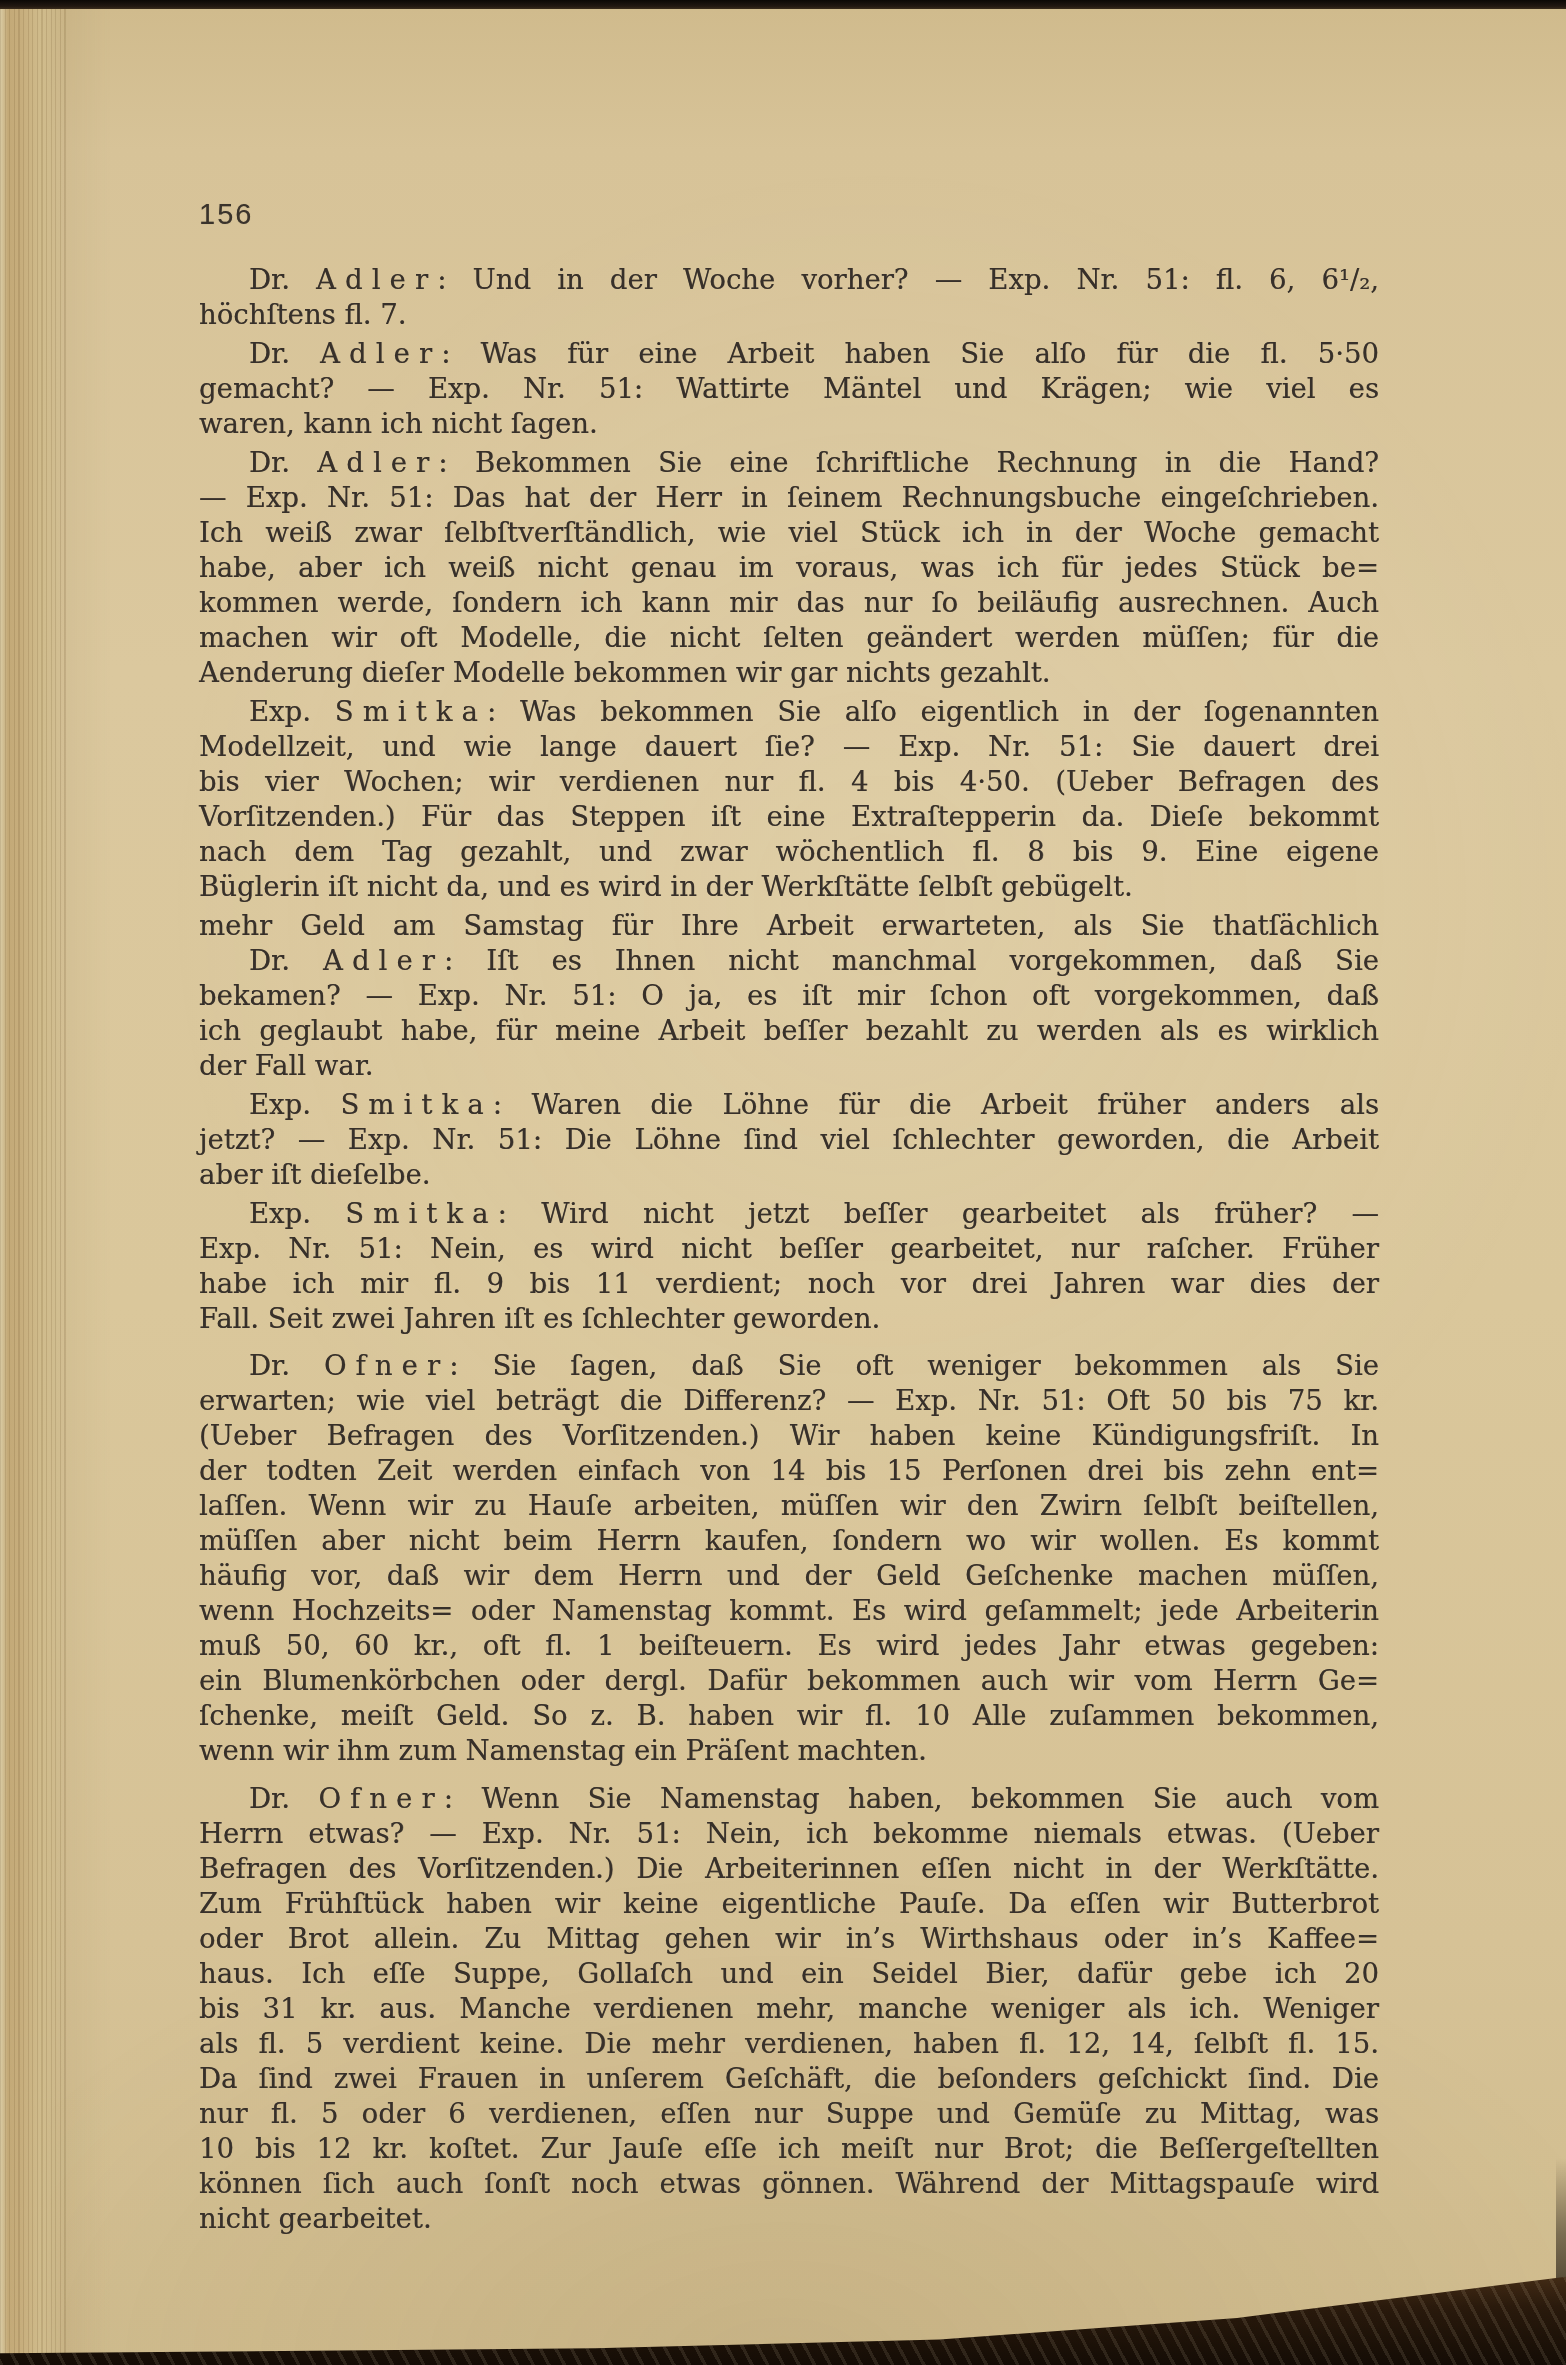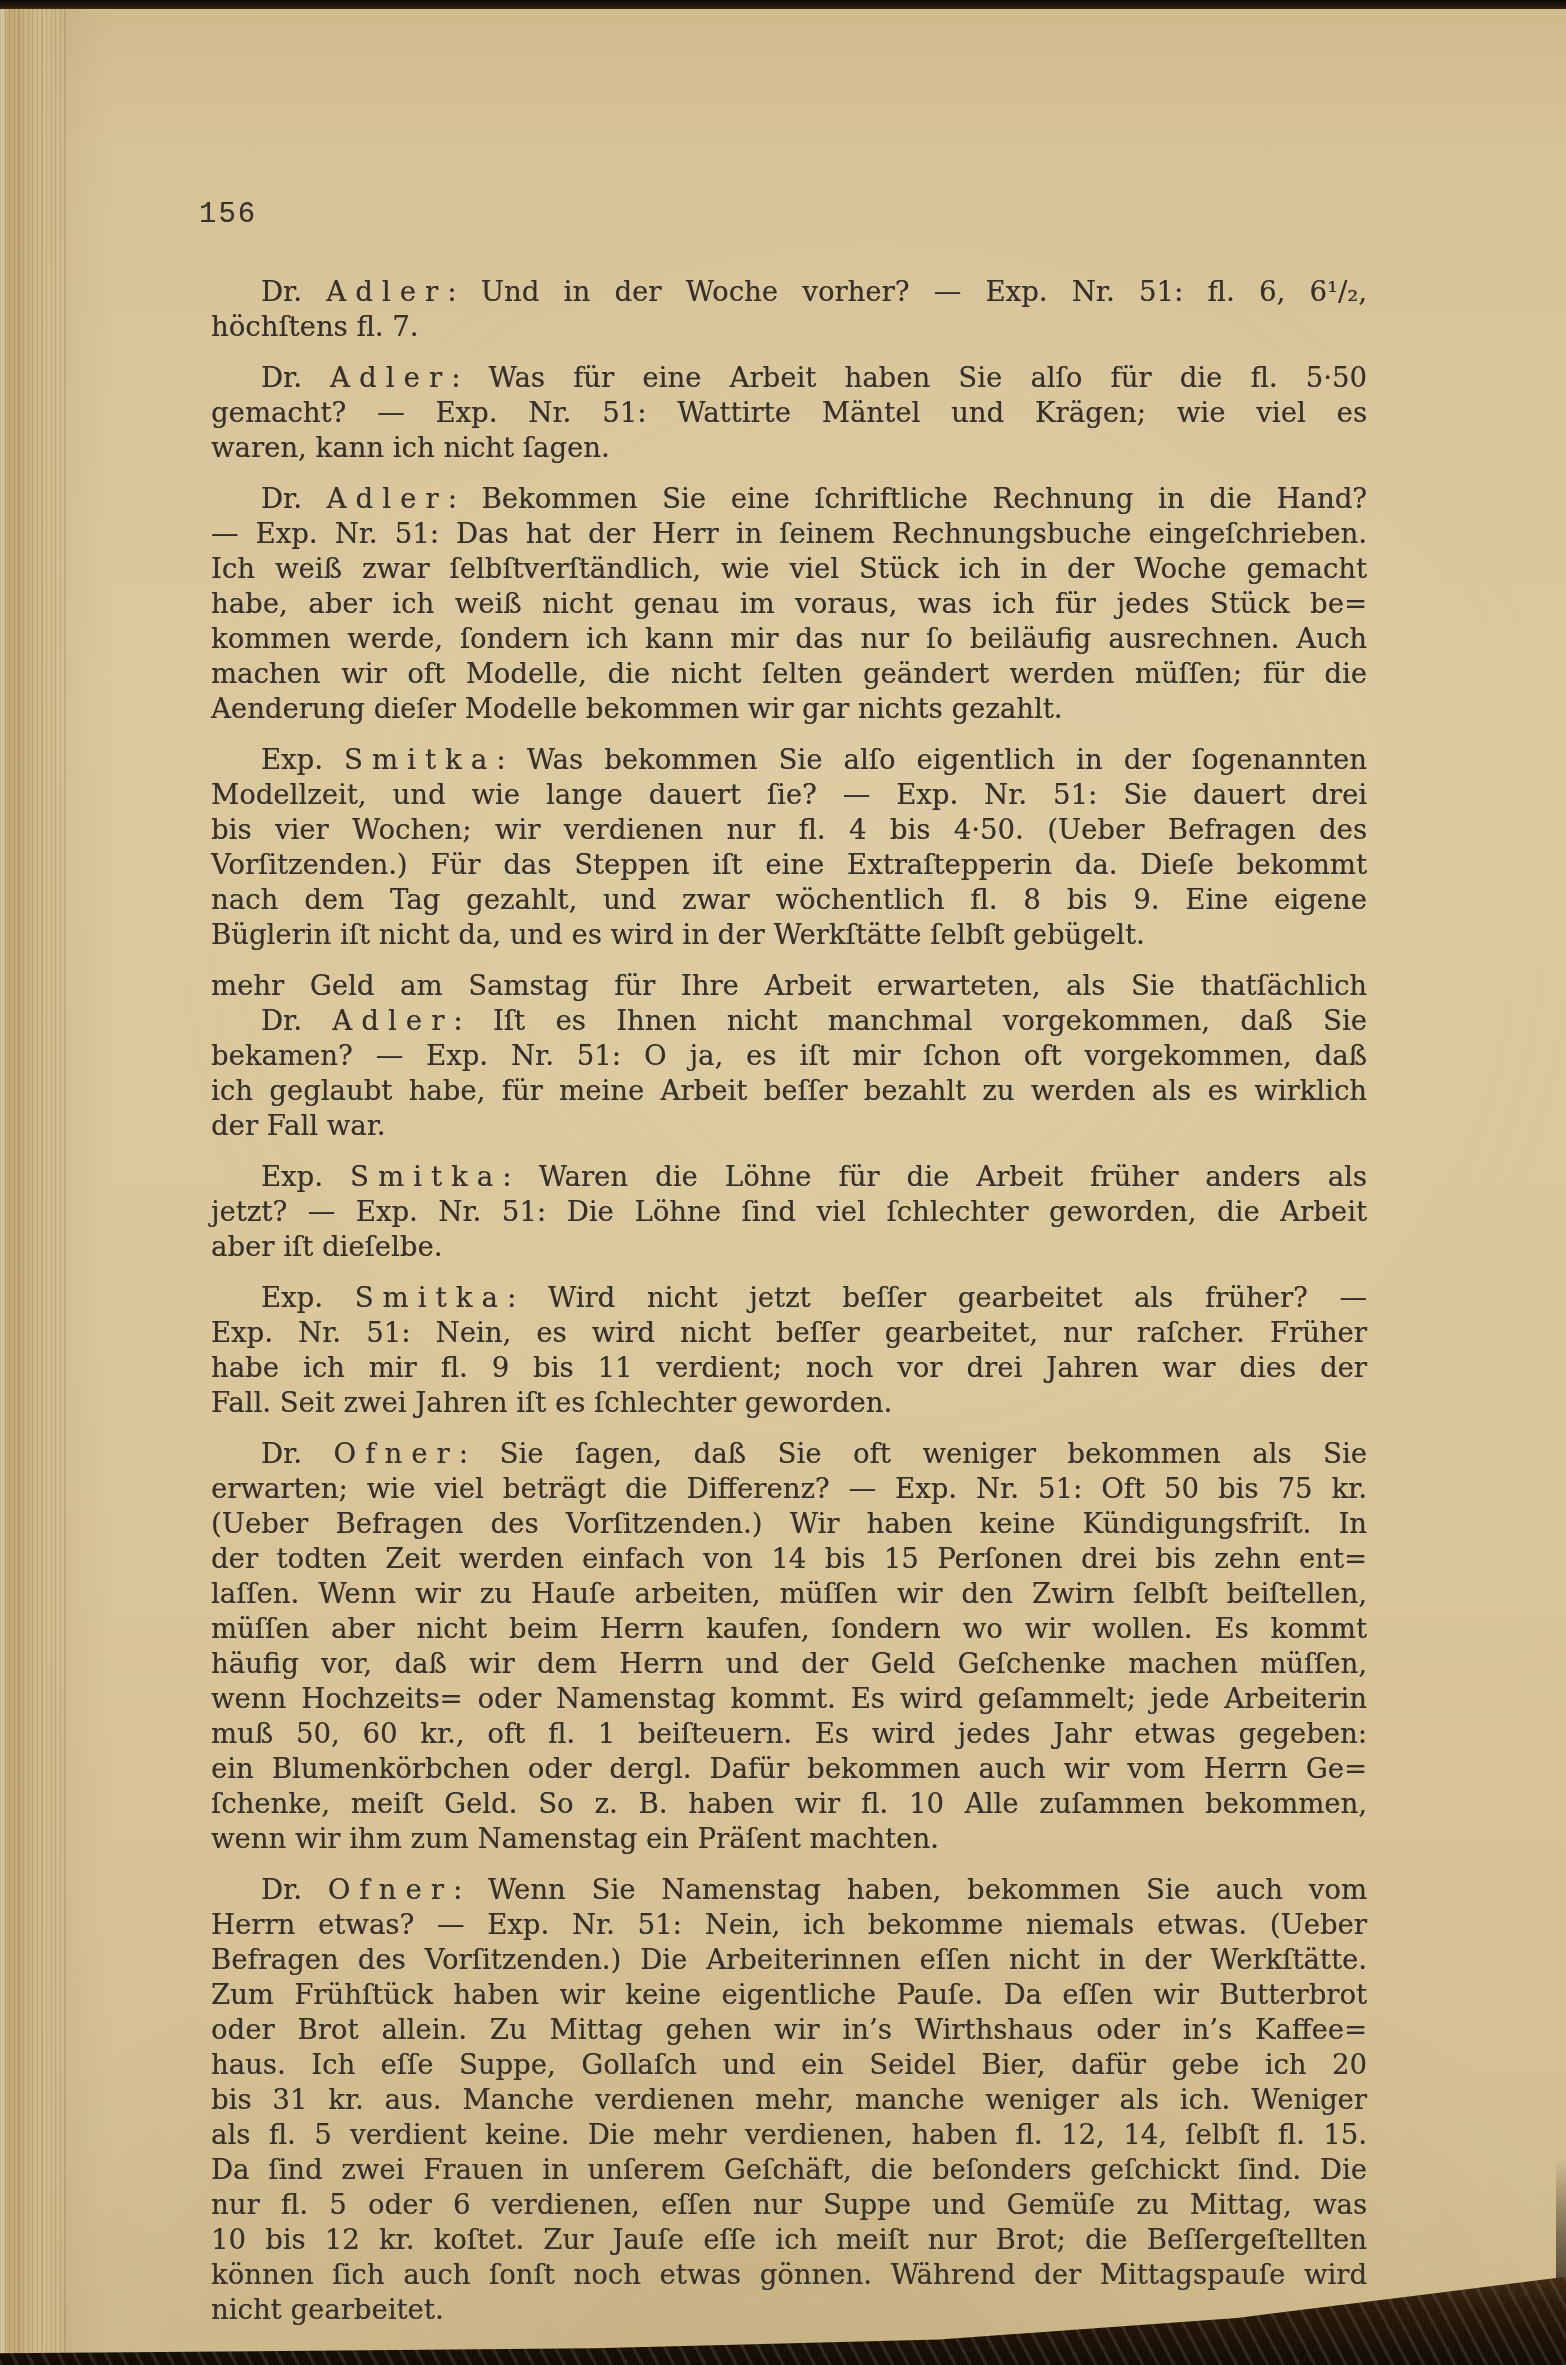--- a/index.html
+++ b/index.html
@@ -62,39 +62,39 @@
     width: 10.5px;
     height: 216px;
     background: linear-gradient(180deg, rgba(20,12,6,0) 0%, rgba(20,12,6,0.45) 35%, #140c06 100%);
     z-index: 5;
   }
   
   .pagenum {
     position: absolute;
     left: 199px;
     top: 189px;
-    font-family: Liberation Mono, monospace;
+    font-family: Liberation Sans, sans-serif;
     font-size: 29px;
     letter-spacing: 2px;
     color: #3a332b;
     text-shadow: 0 0 0.7px rgba(58,51,43,0.4);
   }
   
   .text {
     position: absolute;
     left: 195px;
     top: 249px;
     width: 1188px;
     font-family: "DejaVu Serif", "Liberation Serif", serif;
     font-size: 27.5px;
     line-height: 35px;
     color: #37302a;
     text-shadow: 0.3px 0 0.3px rgba(55,48,42,0.55);
   }
-  .text p.para { margin: 16px; }
+  .text p.para { margin: 4px; }
   .text p.para.gap { margin-top: 12.5px; }
   .line {
     display: block;
     text-align: justify;
     text-align-last: justify;
   }
   .line.last { text-align-last: left; }
   .line.first { text-indent: 50px; }
   .speaker { letter-spacing: 0.33em; }
 </style>

